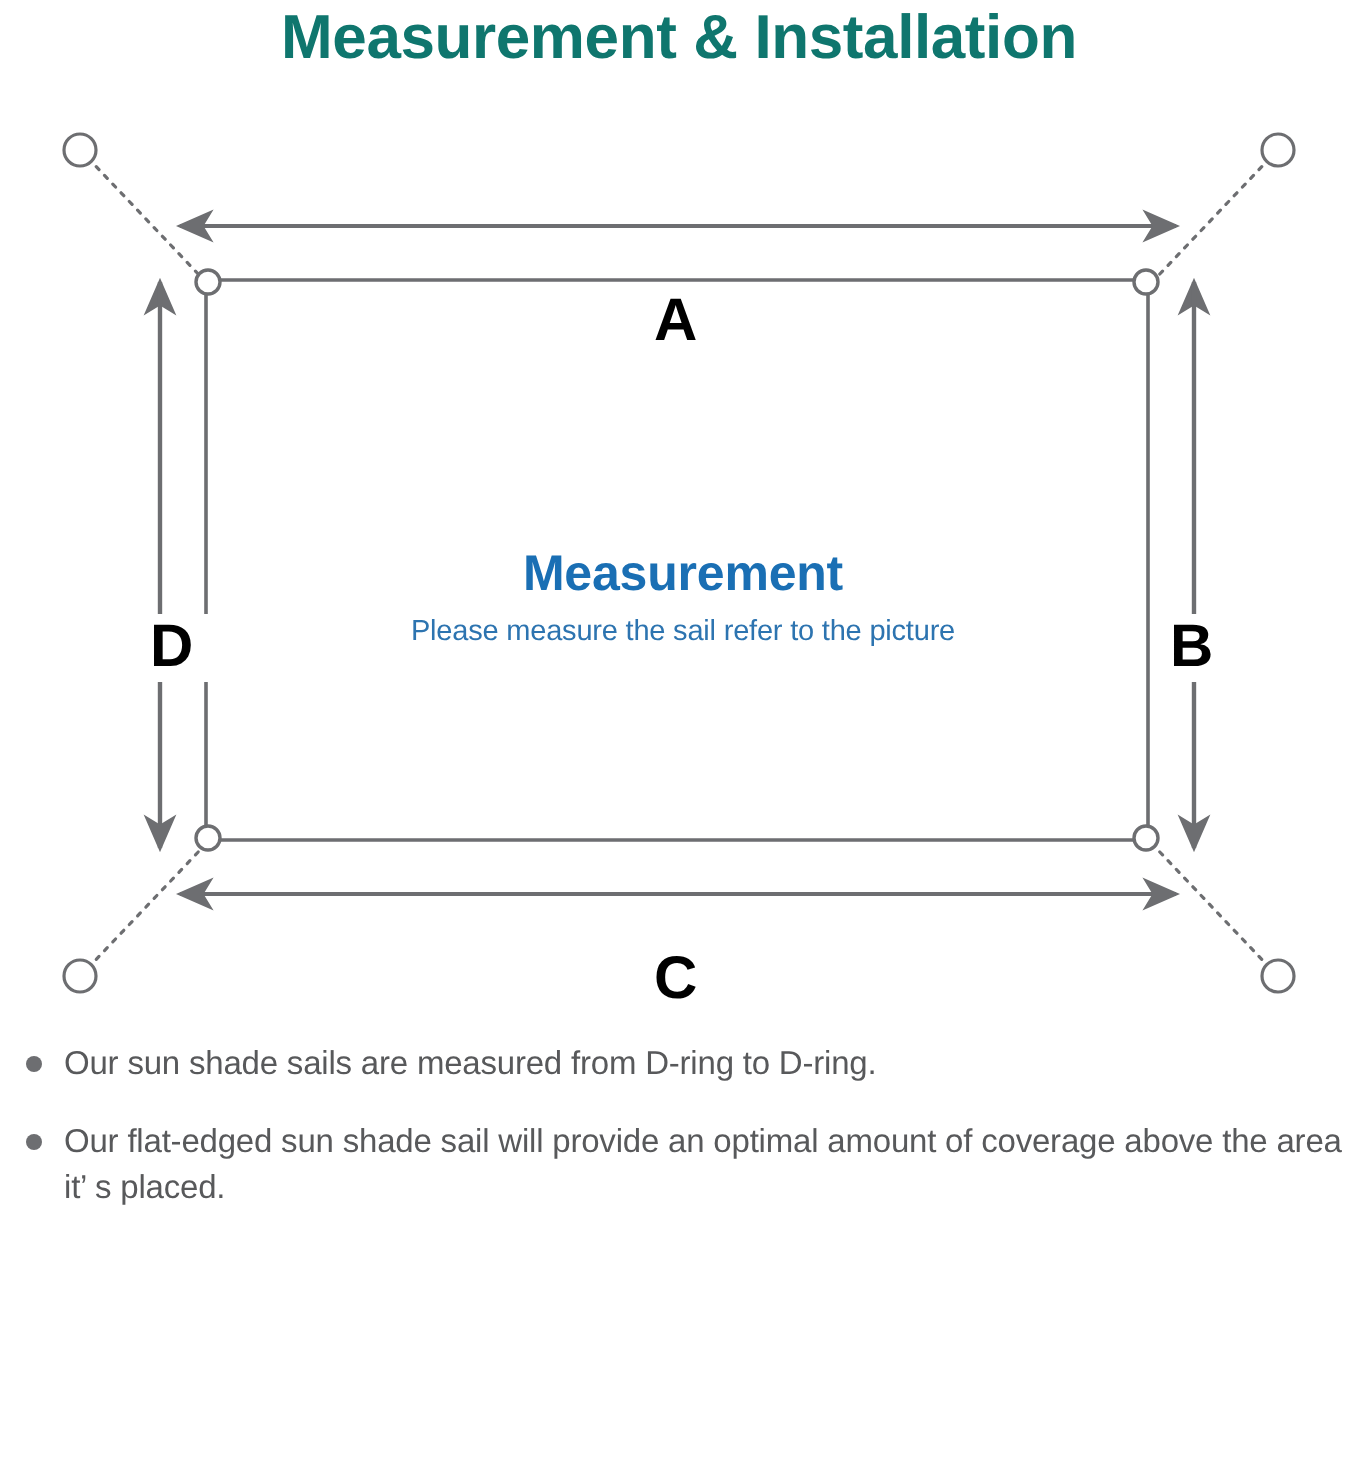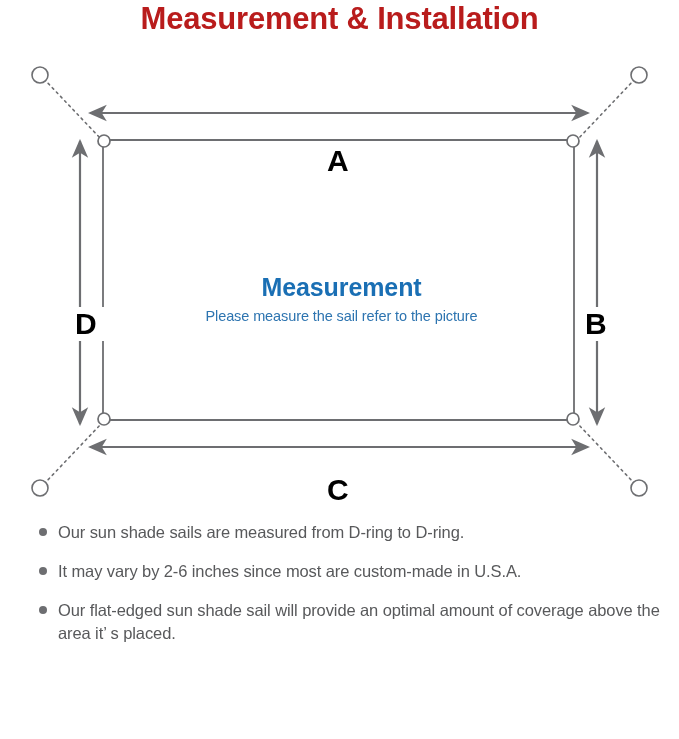--- a/index.html
+++ b/index.html
@@ -24,21 +24,21 @@
 
   
   .title {
     position: absolute;
     left: 0;
     top: 0px;
     width: 679px;
     text-align: center;
     font-size: 31px;
     font-weight: bold;
-    color: #b91c1c;
+    color: #0f766e;
     letter-spacing: -0.2px;
     line-height: 38px;
     white-space: nowrap;
   }
 
   
   .diagram {
     position: absolute;
     left: 0;
     top: 46px;
@@ -97,21 +97,20 @@
   }
   .note-item {
     position: relative;
     display: block;
     padding-left: 32px;
     margin-bottom: 16px;
     font-size: 16.5px;
     line-height: 23px;
     color: #58595b;
     letter-spacing: -0.1px;
-    margin-left: 26px;
   }
   .note-item:last-child { margin-bottom: 0; }
   .note-bullet {
     position: absolute;
     left: 13px;
     top: 7px;
     width: 8px;
     height: 8px;
     border-radius: 50%;
     background: #6d6e71;
@@ -182,21 +181,17 @@
     <div class="dim-letter dim-d">D</div>
   </div>
 
   <div class="notes">
     <div class="note-item">
       <span class="note-bullet"></span>
       <span class="note-text">Our sun shade sails are measured from D-ring to D-ring.</span>
     </div>
     <div class="note-item">
       <span class="note-bullet"></span>
-      <span class="note-text">It may vary by 2-6 inches since most are custom-made in U.S.A.</span>
-    </div>
-    <div class="note-item">
-      <span class="note-bullet"></span>
       <span class="note-text">Our flat-edged sun shade sail will provide an optimal amount of coverage above the area it’ s placed.</span>
     </div>
   </div>
 
 </div>
 
 </body></html>

